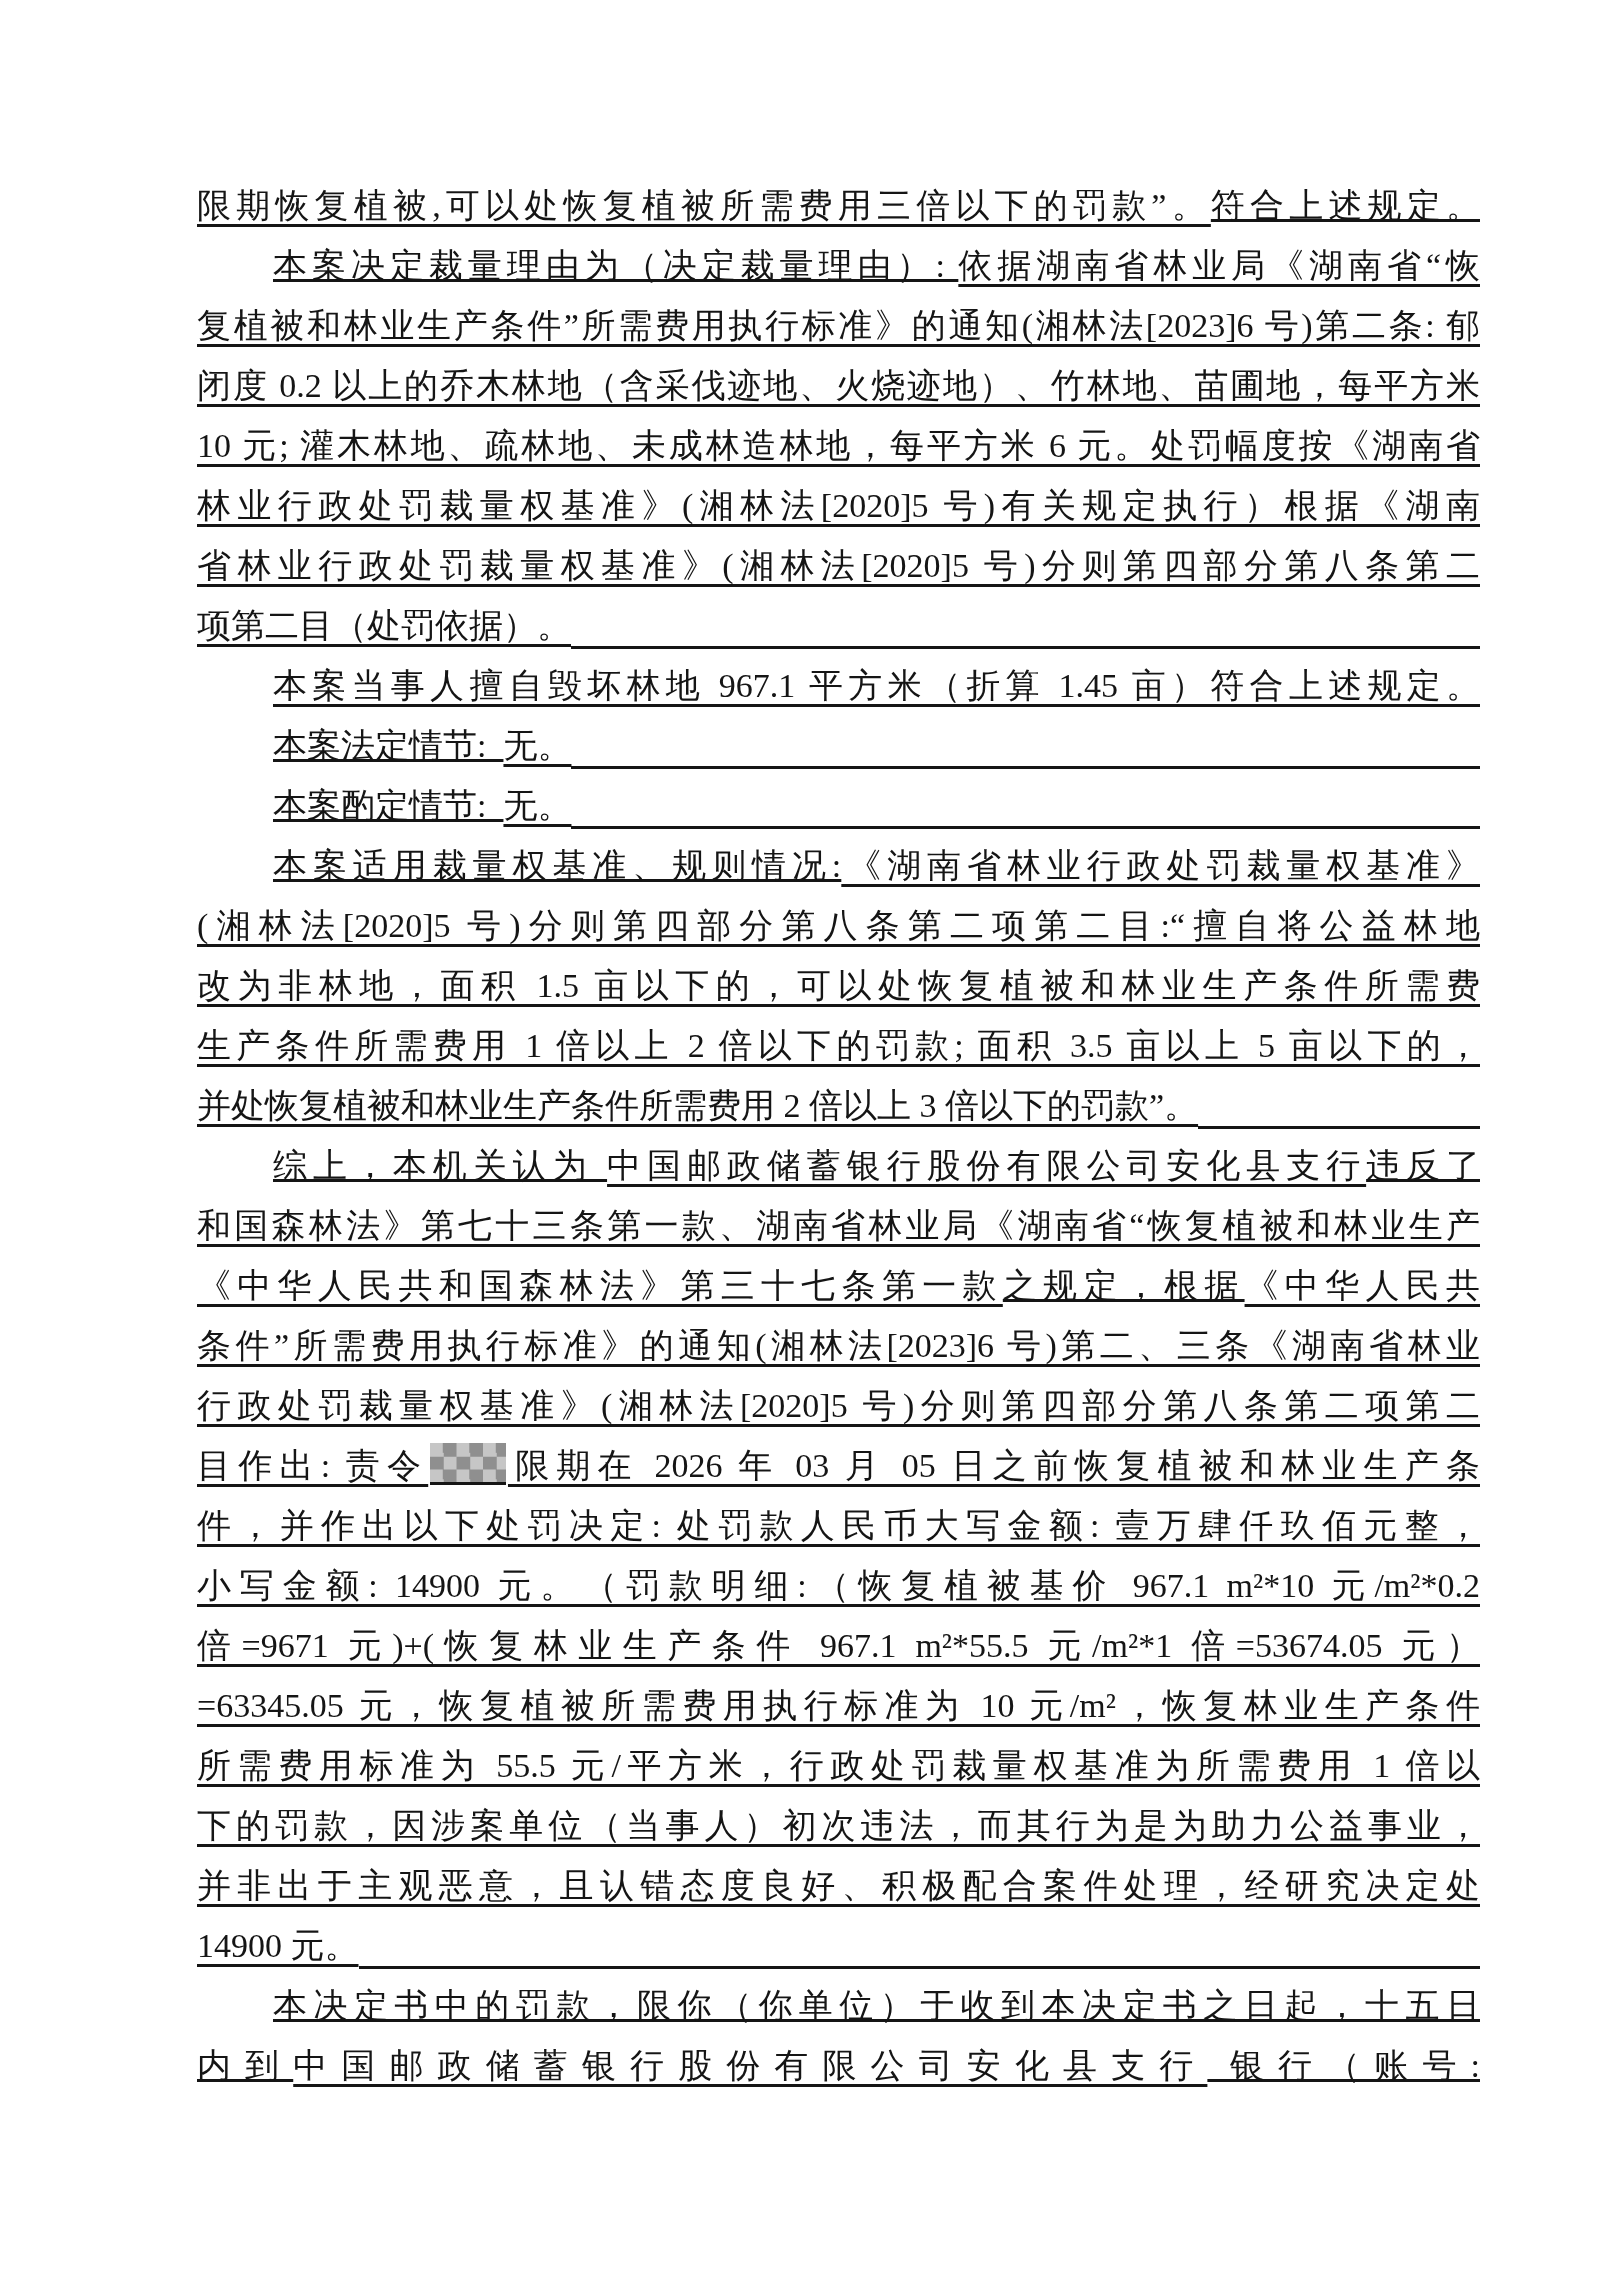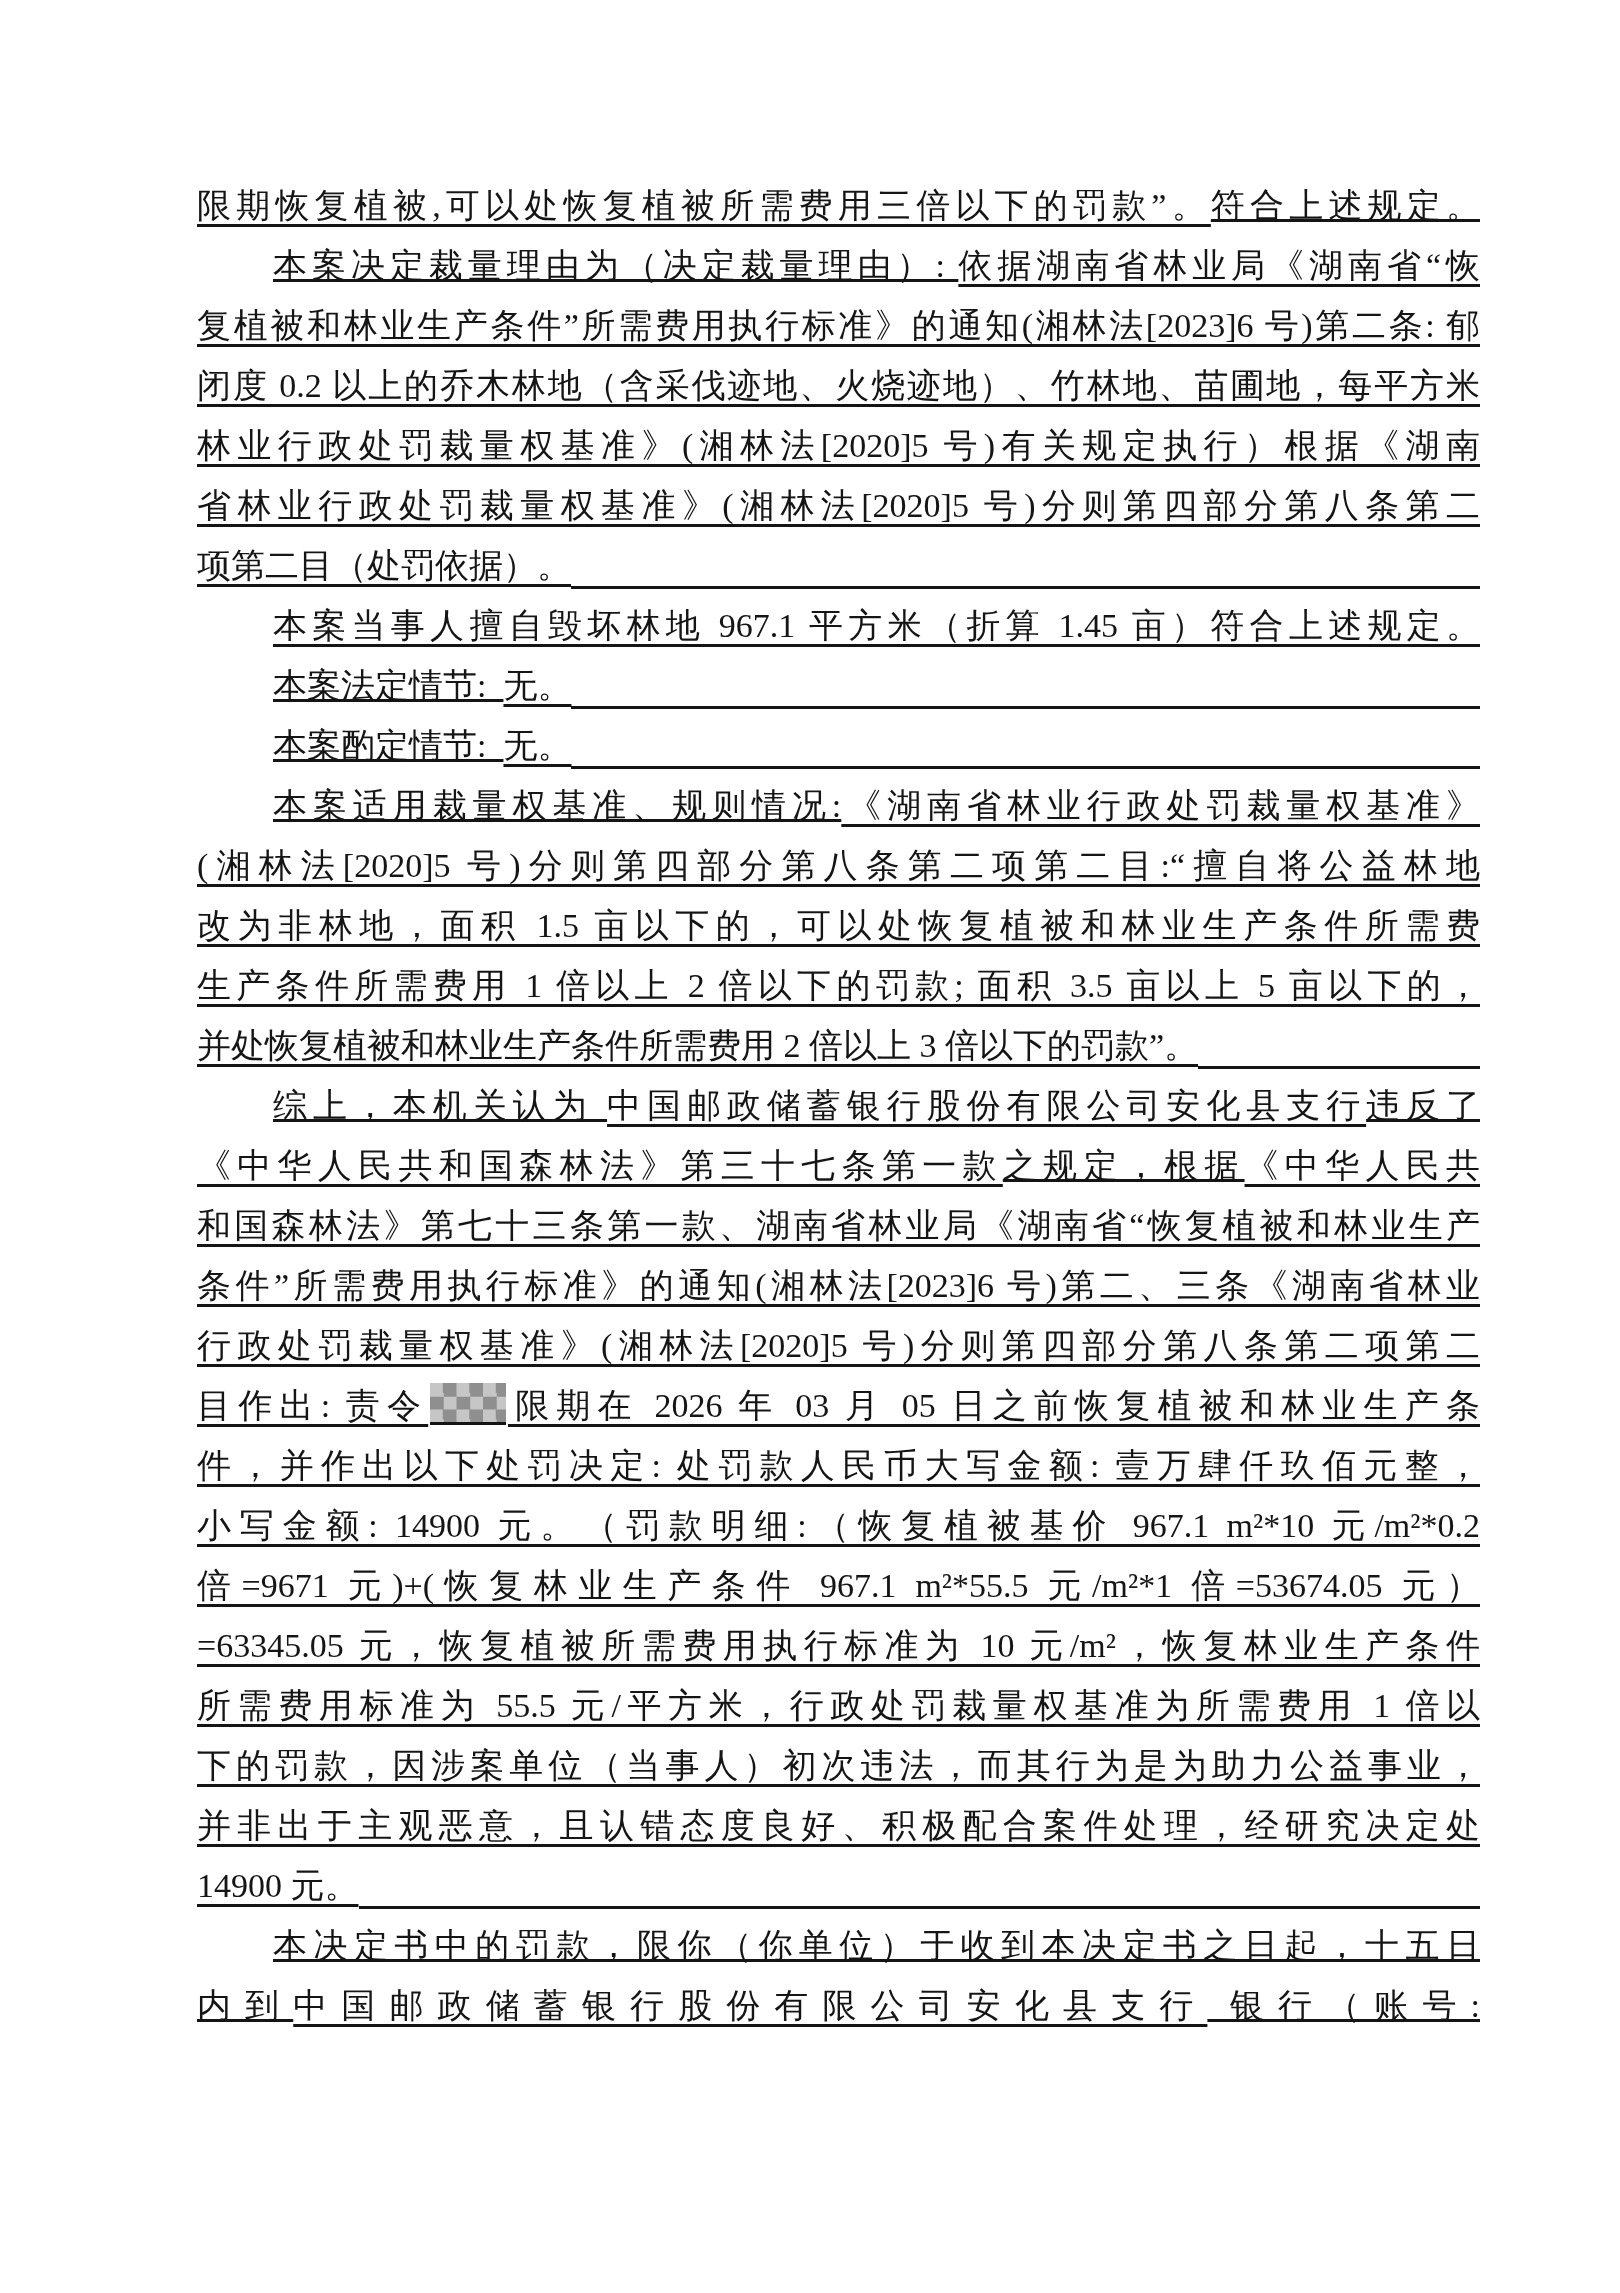--- a/index.html
+++ b/index.html
@@ -64,20 +64,21 @@
 </style>
 </head>
 <body>
 
 <div class="page">
   <div class="content">
       <div class="line block"><span class="seg u">限期恢复植被,可以处恢复植被所需费用三倍以下的罚款”。</span><span class="seg">符合上述规定。</span></div>
       <div class="line block" style="padding-left: 76px;"><span class="seg">本案决定裁量理由为（决定裁量理由）: </span><span class="seg u">依据湖南省林业局《湖南省“恢</span></div>
       <div class="line block"><span class="seg u">复植被和林业生产条件”所需费用执行标准》的通知(湘林法[2023]6 号)第二条: 郁</span></div>
       <div class="line block"><span class="seg u">闭度 0.2 以上的乔木林地（含采伐迹地、火烧迹地）、竹林地、苗圃地，每平方米</span></div>
+      <div class="line block"><span class="seg u">10 元; 灌木林地、疏林地、未成林造林地，每平方米 6 元。处罚幅度按《湖南省</span></div>
       <div class="line block"><span class="seg u">林业行政处罚裁量权基准》(湘林法[2020]5 号)有关规定执行）根据《湖南</span></div>
       <div class="line block"><span class="seg u">省林业行政处罚裁量权基准》(湘林法[2020]5 号)分则第四部分第八条第二</span></div>
       <div class="line flex">
         <span class="seg u">项第二目（处罚依据）。</span>
         <span class="fill"></span>
       </div>
       <div class="line block" style="padding-left: 76px;"><span class="seg u">本案当事人擅自毁坏林地 967.1 平方米（折算 1.45 亩）符合上述规定。</span></div>
       <div class="line flex" style="padding-left: 76px;">
         <span class="seg">本案法定情节:  </span>
         <span class="seg u">无。</span>
@@ -90,22 +91,22 @@
       </div>
       <div class="line block" style="padding-left: 76px;"><span class="seg">本案适用裁量权基准、规则情况:</span><span class="seg u">《湖南省林业行政处罚裁量权基准》</span></div>
       <div class="line block"><span class="seg u">(湘林法[2020]5 号)分则第四部分第八条第二项第二目:“擅自将公益林地</span></div>
       <div class="line block"><span class="seg u">改为非林地，面积 1.5 亩以下的，可以处恢复植被和林业生产条件所需费</span></div>
       <div class="line block"><span class="seg u">生产条件所需费用 1 倍以上 2 倍以下的罚款; 面积 3.5 亩以上 5 亩以下的，</span></div>
       <div class="line flex">
         <span class="seg u">并处恢复植被和林业生产条件所需费用 2 倍以上 3 倍以下的罚款”。</span>
         <span class="fill"></span>
       </div>
       <div class="line block" style="padding-left: 76px;"><span class="seg">综上，本机关认为 </span><span class="seg u">中国邮政储蓄银行股份有限公司安化县支行</span><span class="seg">违反了</span></div>
+      <div class="line block"><span class="seg u">和国森林法》第七十三条第一款、湖南省林业局《湖南省“恢复植被和林业生产</span></div>
       <div class="line block"><span class="seg u">《中华人民共和国森林法》第三十七条第一款</span><span class="seg">之规定，根据</span><span class="seg u">《中华人民共</span></div>
-      <div class="line block"><span class="seg u">和国森林法》第七十三条第一款、湖南省林业局《湖南省“恢复植被和林业生产</span></div>
       <div class="line block"><span class="seg u">条件”所需费用执行标准》的通知(湘林法[2023]6 号)第二、三条《湖南省林业</span></div>
       <div class="line block"><span class="seg u">行政处罚裁量权基准》(湘林法[2020]5 号)分则第四部分第八条第二项第二</span></div>
       <div class="line block"><span class="seg u">目作出: 责令</span><span class="redact"></span><span class="seg u">限期在 2026 年 03 月 05 日之前恢复植被和林业生产条</span></div>
       <div class="line block"><span class="seg u">件，并作出以下处罚决定: 处罚款人民币大写金额: 壹万肆仟玖佰元整，</span></div>
       <div class="line block"><span class="seg u">小写金额: 14900 元。（罚款明细:（恢复植被基价 967.1 m²*10 元/m²*0.2</span></div>
       <div class="line block"><span class="seg u">倍=9671 元)+(恢复林业生产条件 967.1 m²*55.5 元/m²*1 倍=53674.05 元）</span></div>
       <div class="line block"><span class="seg u">=63345.05 元，恢复植被所需费用执行标准为 10 元/m²，恢复林业生产条件</span></div>
       <div class="line block"><span class="seg u">所需费用标准为 55.5 元/平方米，行政处罚裁量权基准为所需费用 1 倍以</span></div>
       <div class="line block"><span class="seg u">下的罚款，因涉案单位（当事人）初次违法，而其行为是为助力公益事业，</span></div>
       <div class="line block"><span class="seg u">并非出于主观恶意，且认错态度良好、积极配合案件处理，经研究决定处</span></div>

